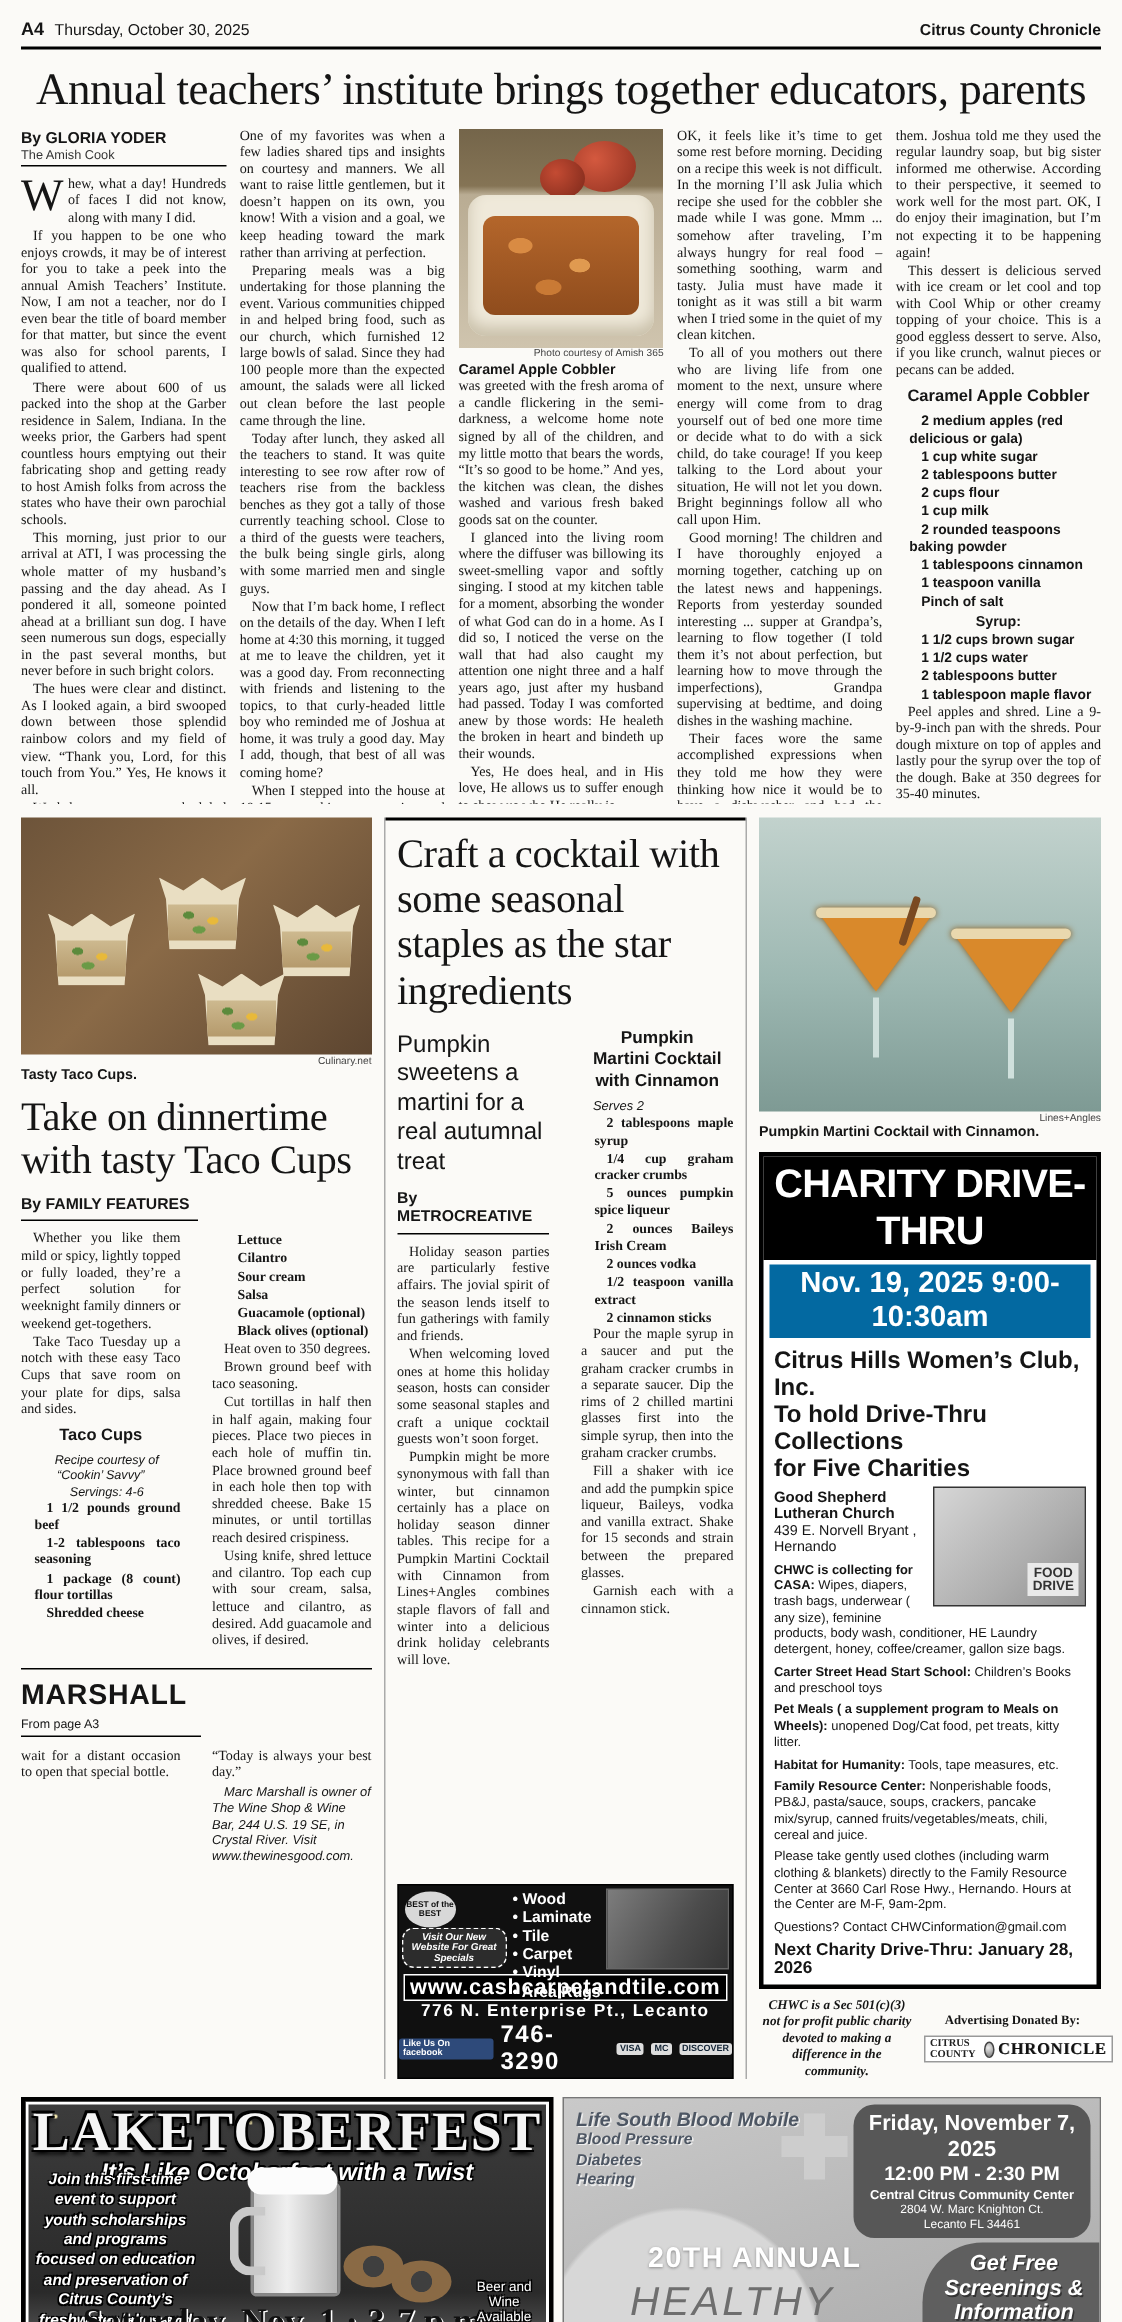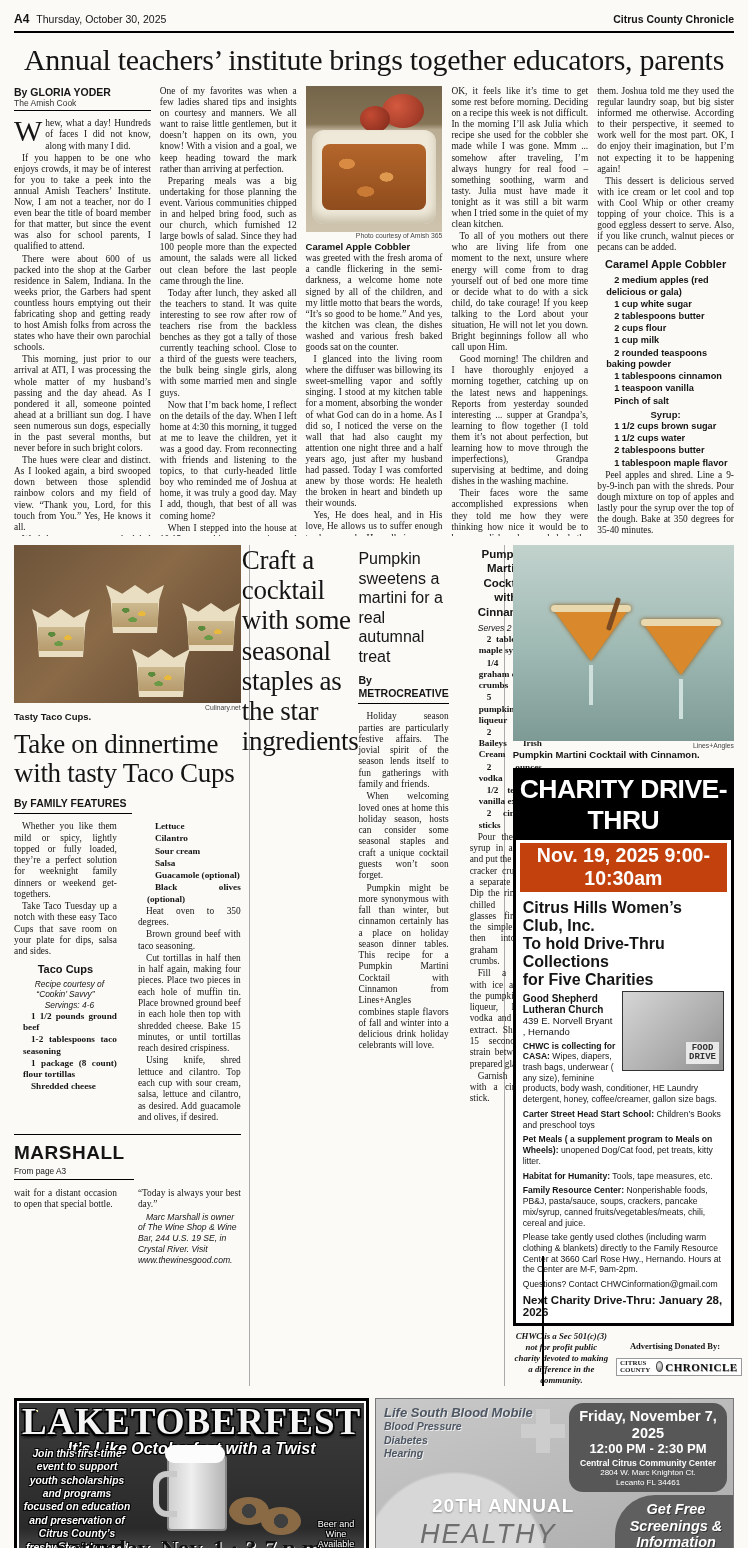--- a/index.html
+++ b/index.html
@@ -37,21 +37,21 @@
                   linear-gradient(180deg,#b4662b,#8f4c1d);}
   
   .rbox{font-family:"Liberation Sans",sans-serif;text-align:left;}
   .rbox .rtitle{font-weight:bold;font-size:11px;text-align:center;margin:5px 0 4px;}
   .ing{font-weight:bold;font-size:9.2px;line-height:1.22;padding-left:9px;text-indent:-9px;margin:0;}
   .syrup{font-weight:bold;font-size:9.5px;text-align:center;margin:2px 0 1px;}
   .rinstr{font-family:"Liberation Serif",serif;font-size:9.4px;line-height:1.18;text-indent:8px;margin:2px 0 3px;text-align:justify;}
   
   .middle{display:flex;gap:8px;margin:9px 14px 0;align-items:stretch;}
   .left-block{width:248px;display:flex;flex-direction:column;}
-  .mid-block{width:238px;border-left:1px solid #aaa;border-right:1px solid #aaa;padding:0 8px;display:flex;flex-direction:row;}
+  .mid-block{width:238px;border-left:1px solid #aaa;border-right:1px solid #aaa;padding:0 8px;display:flex;flex-direction:column;}
   .right-block{width:242px;display:flex;flex-direction:column;}
   
   .photo-taco{height:158px;background:linear-gradient(135deg,#6d543a 0%,#8a6a47 45%,#5c4530 100%);}
   .cup{position:absolute;width:58px;height:48px;background:#e9dec2;clip-path:polygon(8% 30%,0 0,28% 18%,50% 0,72% 18%,100% 0,92% 30%,88% 100%,12% 100%);}
   .cup i{position:absolute;left:10%;right:10%;top:38%;bottom:12%;display:block;
      background:radial-gradient(6px 4px at 30% 30%,#5c8a3c 0 60%,transparent 65%),
                 radial-gradient(6px 4px at 65% 45%,#e8b93a 0 60%,transparent 65%),
                 radial-gradient(7px 4px at 45% 70%,#6a9a46 0 60%,transparent 65%),
                 linear-gradient(180deg,#cdb98f,#b59a6c);}
   .taco-headline{font-size:27px;line-height:1.06;font-weight:400;margin:2px 0 10px;letter-spacing:-.3px;}
@@ -93,28 +93,28 @@
   
   .photo-martini{height:196px;background:linear-gradient(180deg,#c2d2cd 0%,#9db8b2 55%,#7e9a94 100%);}
   .glass{position:absolute;width:0;height:0;border-left:38px solid transparent;border-right:38px solid transparent;
          border-top:52px solid #d9892b;filter:drop-shadow(0 0 2px #8a5a1a);}
   .glass::after{content:"";position:absolute;left:-40px;top:-56px;width:80px;height:7px;background:#e9d8ae;border-radius:4px;}
   .stem{position:absolute;width:4px;height:40px;background:#cfe0dc;}
   .cinn{position:absolute;width:5px;height:34px;background:#7a4a22;border-radius:2px;transform:rotate(18deg);}
   
   .charity{border:3px solid #000;background:#fff;font-family:"Liberation Sans",sans-serif;margin-top:2px;}
   .ch-title{background:#000;color:#fff;font-weight:bold;font-size:26.5px;text-align:center;letter-spacing:-.5px;padding:3px 0 4px;}
-  .ch-date{background:#c2410c;color:#fff;font-weight:bold;font-size:19.5px;text-align:center;margin:3px 4px;padding:1px 0 2px;}
+  .ch-date{background:#0369a1;color:#fff;font-weight:bold;font-size:19.5px;text-align:center;margin:3px 4px;padding:1px 0 2px;}
   .ch-body{padding:4px 7px 5px;}
   .ch-head{font-weight:bold;font-size:16px;line-height:1.12;margin:0;}
   .ch-church{font-weight:bold;font-size:10px;margin:4px 0 0;}
   .ch-addr{font-size:9.5px;margin:0 0 4px;}
   .ch-item{font-size:8.6px;line-height:1.25;margin:0 0 4px;}
   .ch-photo{float:right;width:100px;height:78px;border:1px solid #333;margin:2px 0 4px 6px;
-            background:linear-gradient(135deg,#d6d6d6,#aeaeae 60%,#8f8f8f);position:relative;font-family:Liberation Mono, monospace;}
+            background:linear-gradient(135deg,#d6d6d6,#aeaeae 60%,#8f8f8f);position:relative;}
   .ch-sign{position:absolute;right:4px;bottom:6px;background:#e9e9e9;color:#333;font-weight:bold;font-size:9px;
            line-height:1;padding:2px 3px;text-align:center;}
   .ch-next{font-weight:bold;font-size:11.5px;margin:3px 0 0;}
   .ch-footer{display:flex;gap:6px;margin-top:5px;align-items:center;}
   .ch-fleft{flex:1;font-family:"Liberation Serif",serif;font-style:italic;font-weight:bold;font-size:8.8px;line-height:1.25;text-align:center;}
   .ch-fright{width:118px;text-align:center;}
   .ch-adv{font-weight:bold;font-size:8.5px;}
   .logo-chronicle{display:inline-flex;align-items:center;gap:2px;background:#fff;border:1px solid #999;padding:1px 3px;}
   .logo-county{font-weight:bold;font-size:7px;line-height:1;color:#222;text-align:left;}
   .logo-globe{width:9px;height:9px;border-radius:50%;background:radial-gradient(circle at 35% 35%,#eee,#777);border:1px solid #444;}

